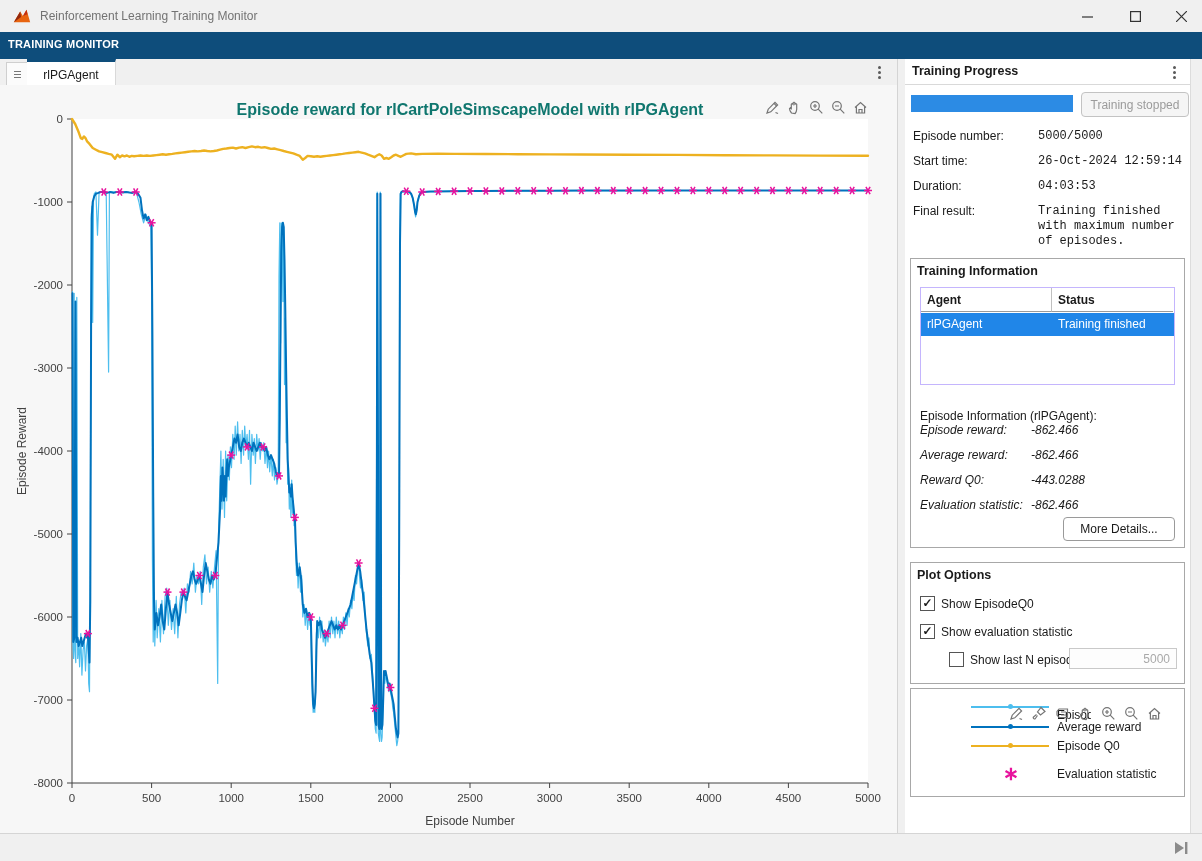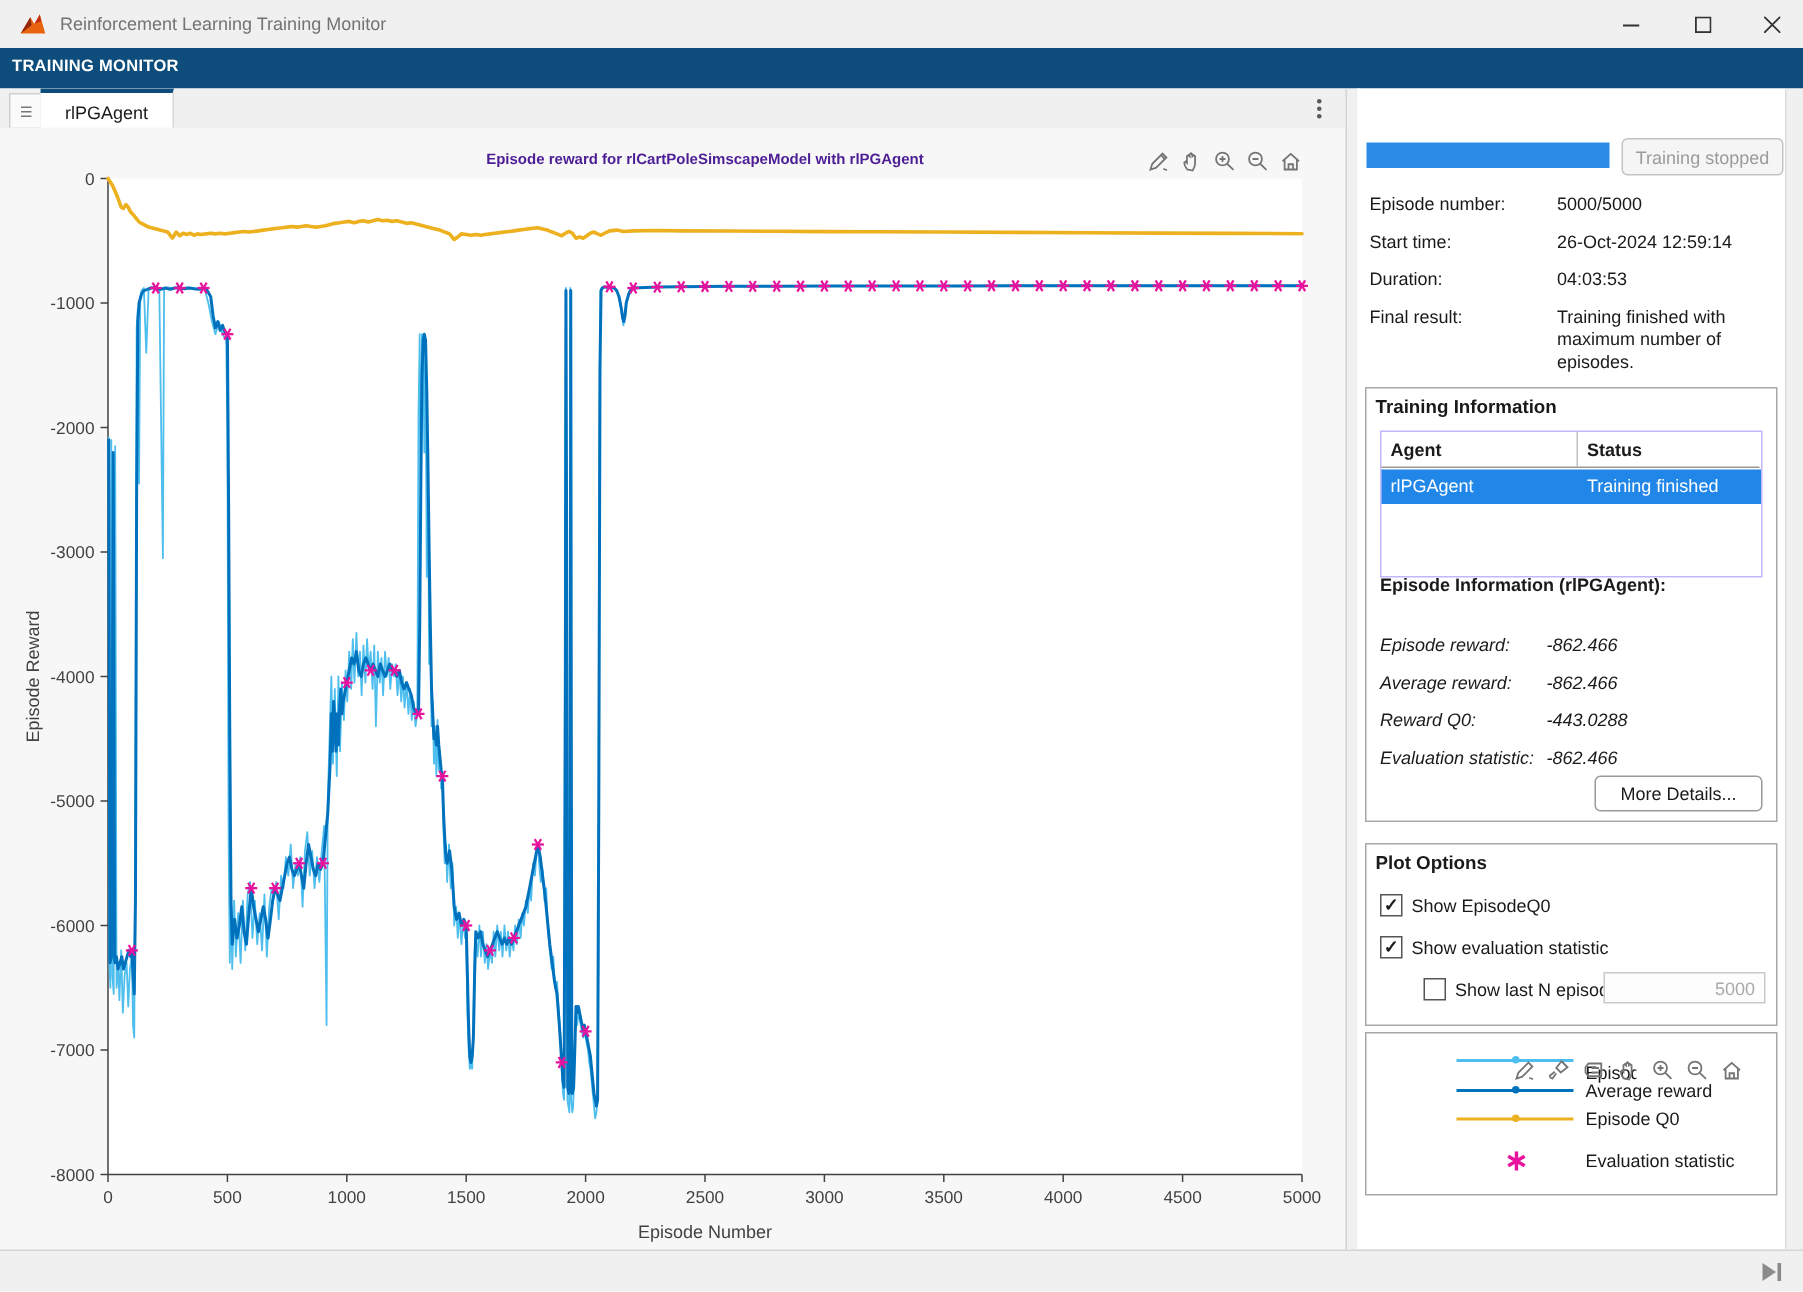--- a/index.html
+++ b/index.html
@@ -20,21 +20,21 @@
 
   
   #tabbar{left:0;top:59px;width:897px;height:26px;background:#f0f0f0;border-bottom:1px solid #d9d9d9;}
   #tabmenu{left:6px;top:3px;width:20px;height:22px;background:#fbfbfb;border:1px solid #cfcfcf;display:flex;align-items:center;justify-content:center;}
   #doc-tab{left:27px;top:0;width:88px;height:25px;background:#fff;border-top:3px solid #0e4d7b;border-right:1px solid #d9d9d9;
            display:flex;align-items:center;justify-content:center;font-size:12px;}
   #tab-overflow{left:868px;top:3px;width:22px;height:20px;display:flex;align-items:center;justify-content:center;}
 
   
   #figure{left:0;top:85px;width:897px;height:748px;background:#f7f7f7;}
-  #plot-title{left:72px;top:16px;width:796px;text-align:center;font-weight:bold;font-size:10px;color:#4c1d95;}
+  #plot-title{left:72px;top:16px;width:796px;text-align:center;font-weight:bold;font-size:16px;color:#0f766e;}
   #axes-toolbar{left:763px;top:13px;display:flex;gap:4px;}
   .tbicon{width:18px;height:18px;display:flex;align-items:center;justify-content:center;}
   .tbicon svg{stroke:#757575;fill:none;stroke-width:1.2;}
   #chart-svg{left:0;top:0;}
 
   
   #v-divider{left:897px;top:59px;width:8px;height:774px;background:#f0f0f0;border-left:1px solid #d4d4d4;border-right:1px solid #d4d4d4;}
   #right-rail{left:1190px;top:59px;width:12px;height:774px;background:#f0f0f0;border-left:1px solid #dcdcdc;}
 
   
@@ -42,35 +42,35 @@
   #rp-header{left:0;top:0;width:285px;height:25px;border-bottom:1px solid #d9d9d9;}
   #rp-header .htext{left:7px;top:5px;font-weight:bold;font-size:12.5px;}
   .kebab{display:flex;flex-direction:column;gap:2px;align-items:center;}
   .kebab i{width:3px;height:3px;border-radius:50%;background:#5a5a5a;}
   #rp-kebab{left:268px;top:7px;} #tab-kebab-dots{margin:0;}
 
   #progress-track{left:6px;top:36px;width:162px;height:17px;background:#2c8be4;}
   #btn-stopped{left:176px;top:33px;width:106px;height:23px;border:1px solid #c3c3c3;border-radius:4px;background:#f5f5f5;
                color:#9b9b9b;display:flex;align-items:center;justify-content:center;font-size:12px;}
   .inforow .lbl{position:absolute;left:8px;}
-  .inforow .val{position:absolute;left:133px;width:148px;}
+  .inforow .val{position:absolute;left:133px;width:148px;font-family:Liberation Mono, monospace;}
   #row-episode{top:70px;} #row-start{top:95px;} #row-duration{top:120px;} #row-final{top:145px;}
   .inforow{position:absolute;width:285px;line-height:15px;}
 
   .section{position:absolute;left:5px;width:273px;border:1px solid #a8a8a8;background:#fff;}
   .section .shead{position:absolute;left:6px;top:5px;font-weight:bold;font-size:12.5px;}
   #sec-traininfo{top:199px;height:288px;}
   #ti-table{position:absolute;left:9px;top:28px;width:253px;height:96px;border:1px solid #c4b5fd;}
   #ti-table .th{position:absolute;top:0;height:24px;line-height:24px;font-weight:bold;padding-left:6px;box-sizing:border-box;}
   #ti-th-agent{left:0;width:131px;border-right:1px solid #c0c0c0;border-bottom:1px solid #9a9a9a;}
   #ti-th-status{left:131px;width:121px;border-bottom:1px solid #9a9a9a;}
   #ti-row{position:absolute;left:0;top:25px;width:253px;height:23px;background:#2086e8;color:#fff;}
   #ti-row .cell{position:absolute;top:0;height:23px;line-height:23px;padding-left:6px;}
   #ti-cell-agent{left:0;width:131px;} #ti-cell-status{left:131px;width:122px;}
-  #ep-info-head{position:absolute;left:9px;top:124px;font-weight:bold;}
+  #ep-info-head{position:absolute;left:9px;top:150px;font-weight:normal;}
   .eirow{position:absolute;left:9px;width:255px;font-style:italic;}
   .eirow .val{position:absolute;left:111px;}
   #ei-0{top:164px;} #ei-1{top:189px;} #ei-2{top:214px;} #ei-3{top:239px;}
   #btn-more{position:absolute;left:152px;top:258px;width:110px;height:22px;border:1px solid #9a9a9a;border-radius:4px;
             background:#fff;display:flex;align-items:center;justify-content:center;}
 
   #sec-plotopts{top:503px;height:120px;}
   .optrow{position:absolute;left:9px;display:flex;align-items:center;gap:6px;}
   #opt-0{top:33px;} #opt-1{top:61px;} #opt-2{top:89px;padding-left:29px;}
   .cb{width:13px;height:13px;border:1px solid #555;background:#fff;display:inline-flex;align-items:center;justify-content:center;
@@ -474,20 +474,28 @@
         <line x1="-2.1" y1="3.6" x2="2.1" y2="-3.6"></line>
       </g>
     </svg>
 </div>
 
 <div id="v-divider" class="abs"></div>
 <div id="right-rail" class="abs"></div>
 
 <div id="rpanel" class="abs">
 
+  <div id="rp-header" class="abs">
+    <span class="abs htext">Training Progress</span>
+    <span id="rp-kebab" class="abs kebab">
+        <i></i>
+        <i></i>
+        <i></i>
+      </span>
+  </div>
 
   <div id="progress-track" class="abs"></div>
   <div id="btn-stopped" class="abs">Training stopped</div>
 
   <div id="row-episode" class="inforow">
     <span class="lbl">Episode number:</span>
     <span class="val">5000/5000</span>
   </div>
   <div id="row-start" class="inforow">
     <span class="lbl">Start time:</span>

